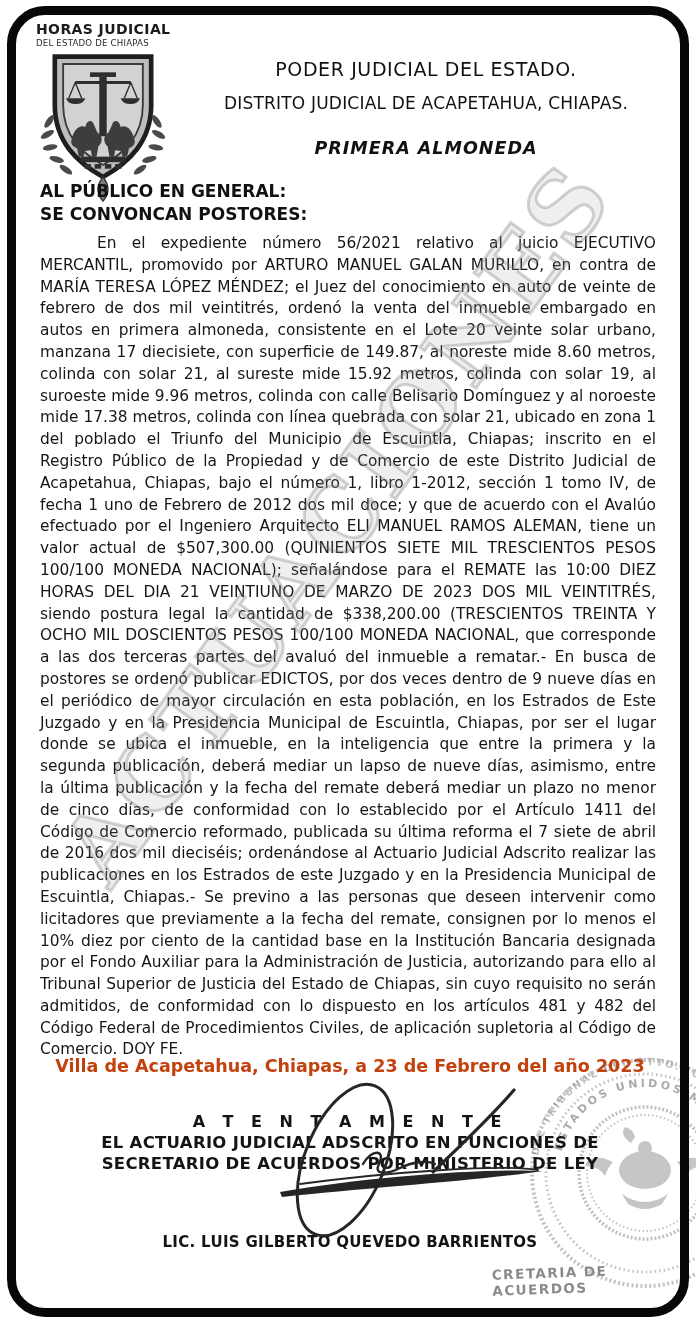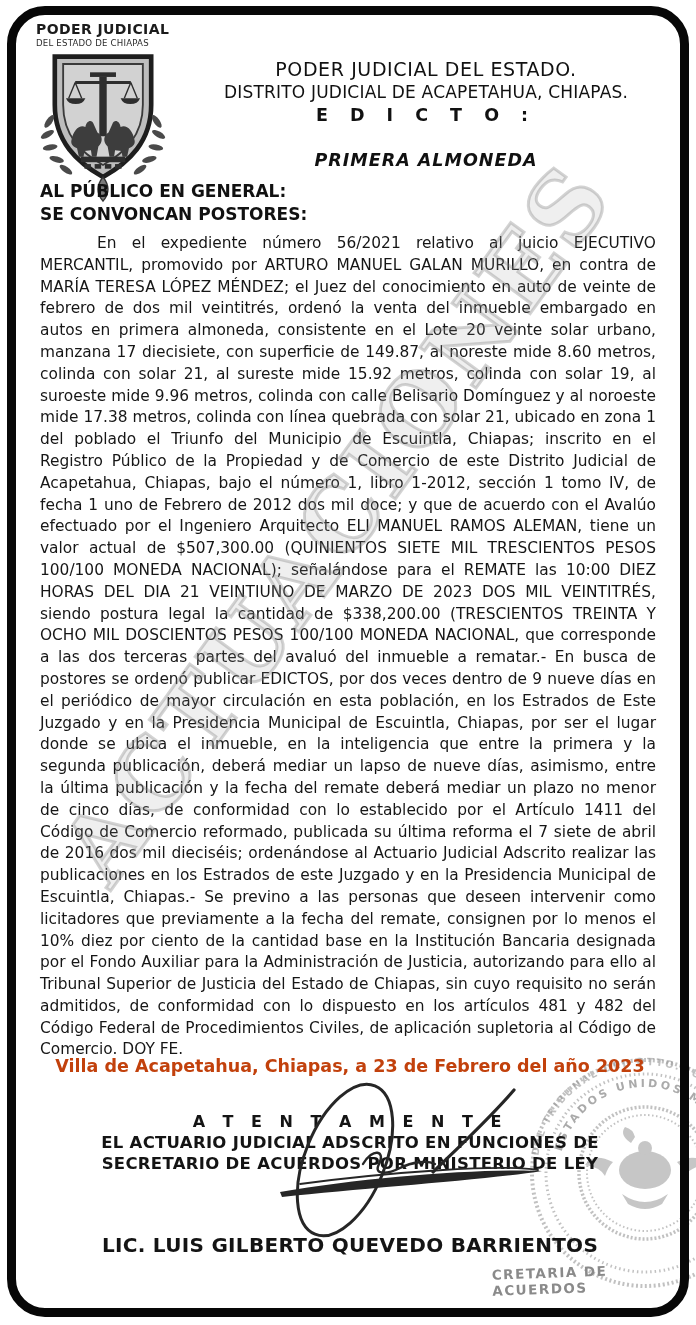--- a/index.html
+++ b/index.html
@@ -12,36 +12,36 @@
     border:9px solid #070707;border-radius:38px;z-index:10;pointer-events:none;
   }
   
   .logo{position:absolute;left:36px;top:22px;width:142px;z-index:2;text-align:left;}
   .logo-title{font-size:14px;font-weight:bold;letter-spacing:.4px;color:#1b1b1b;line-height:1.05;}
   .logo-subtitle{font-size:8.6px;font-weight:normal;color:#2c2c2c;letter-spacing:.2px;margin-top:1px;}
   .logo-shield{margin-top:3px;margin-left:2px;display:block;}
   
   .header{position:absolute;left:180px;top:58px;width:492px;text-align:center;z-index:2;color:#111;}
   .hdr-institution{font-size:19px;font-weight:normal;letter-spacing:.6px;}
-  .hdr-district{font-size:17px;font-weight:400;margin-top:2px;letter-spacing:.2px;}
+  .hdr-district{font-size:17px;font-weight:400;margin-top:13px;letter-spacing:.2px;}
   .hdr-edict{font-size:17.5px;font-weight:bold;letter-spacing:8px;margin-top:3px;}
   .hdr-auction{font-size:17.5px;font-weight:bold;font-style:italic;margin-top:25px;letter-spacing:1px;}
   
   .salutation{position:absolute;left:40px;top:180px;z-index:2;font-weight:bold;font-size:17px;line-height:23px;color:#111;}
   
   .body-text{
     position:absolute;left:40px;top:233px;width:616px;z-index:2;
     font-size:15.4px;line-height:21.8px;text-align:justify;text-indent:57px;color:#161616;
   }
   
   .dateline{position:absolute;left:30px;top:1056px;width:640px;text-align:center;font-size:17.5px;font-weight:bold;z-index:4;color:#c2410c;}
   .closing{position:absolute;left:30px;top:1103px;width:640px;text-align:center;font-weight:bold;z-index:4;color:#141414;}
   .closing-salute{font-size:16px;letter-spacing:6px;margin-top:9px;}
   .closing-line{font-size:16.5px;margin-top:2px;letter-spacing:.3px;}
-  .signatory{position:absolute;left:30px;top:1233px;width:640px;text-align:center;font-size:20px;font-weight:bold;z-index:4;color:#141414;letter-spacing:.3px;}
+  .signatory{position:absolute;left:30px;top:1233px;width:640px;text-align:center;font-size:15px;font-weight:bold;z-index:4;color:#141414;letter-spacing:.3px;}
   
   .watermark{
     position:absolute;left:84px;top:815px;z-index:3;white-space:nowrap;pointer-events:none;
     transform:rotate(-54deg);transform-origin:0 50%;
     font-family:"DejaVu Serif",serif;font-weight:bold;font-size:95px;letter-spacing:5px;
     color:rgba(150,150,150,0.15);-webkit-text-stroke:3px rgba(128,128,128,0.35);
   }
   
   .signature{position:absolute;left:270px;top:1080px;z-index:6;pointer-events:none;}
   .seal{position:absolute;left:500px;top:1048px;z-index:1;pointer-events:none;}
@@ -53,21 +53,21 @@
 </head>
 <body>
 
 <div class="page">
 
   <div class="frame"></div>
 
   <div class="watermark">ACTUACIONES</div>
 
   <div class="logo">
-    <div class="logo-title">PODER JUDICIAL</div>
+    <div class="logo-title">HORAS JUDICIAL</div>
     <div class="logo-subtitle">DEL ESTADO DE CHIAPAS</div>
     <svg class="logo-shield" width="130" height="152" viewBox="0 0 140 164">
       <path d="M18,6 h104 v52 c0,40 -24,62 -52,78 c-28,-16 -52,-38 -52,-78 z" fill="#bdbdbd" stroke="#1e1e1e" stroke-width="5"></path>
       <path d="M27,14 h86 v44 c0,34 -20,52 -43,65 c-23,-13 -43,-31 -43,-65 z" fill="#d2d2d2" stroke="#3a3a3a" stroke-width="2"></path>
       <rect x="66" y="28" width="8" height="64" fill="#2e2e2e"></rect>
       <rect x="56" y="23" width="28" height="5" fill="#2e2e2e"></rect>
       <path d="M40,34 h60" stroke="#2e2e2e" stroke-width="3" fill="none"></path>
       <path d="M40,34 l-7,17 M40,34 l7,17 M100,34 l-7,17 M100,34 l7,17" stroke="#2e2e2e" stroke-width="1.5" fill="none"></path>
       <path d="M30,51 a11,9 0 0 0 21,0 z" fill="#2e2e2e"></path>
       <path d="M89,51 a11,9 0 0 0 21,0 z" fill="#2e2e2e"></path>
@@ -90,21 +90,20 @@
         <ellipse cx="120" cy="117" rx="8" ry="3.2" transform="rotate(-15 120 117)"></ellipse>
         <ellipse cx="110" cy="128" rx="8" ry="3.2" transform="rotate(-35 110 128)"></ellipse>
       </g>
       <path d="M70,136 c-7,9 -7,18 0,26 c7,-8 7,-17 0,-26 z" fill="#7a7a7a" stroke="#333" stroke-width="1.5"></path>
     </svg>
   </div>
 
   <div class="header">
     <div class="hdr-institution">PODER JUDICIAL DEL ESTADO.</div>
     <div class="hdr-district">DISTRITO JUDICIAL DE ACAPETAHUA, CHIAPAS.</div>
-    <div class="hdr-edict">E D I C T O :</div>
     <div class="hdr-auction">PRIMERA ALMONEDA</div>
   </div>
 
   <div class="salutation">
     <div>AL PÚBLICO EN GENERAL:</div>
     <div>SE CONVONCAN POSTORES:</div>
   </div>
 
   <div class="body-text">En el expediente número 56/2021 relativo al juicio EJECUTIVO MERCANTIL, promovido por ARTURO MANUEL GALAN MURILLO, en contra de MARÍA TERESA LÓPEZ MÉNDEZ; el Juez del conocimiento en auto de veinte de febrero de dos mil veintitrés, ordenó la venta del inmueble embargado en autos en primera almoneda, consistente en el Lote 20 veinte solar urbano, manzana 17 diecisiete, con superficie de 149.87, al noreste mide 8.60 metros, colinda con solar 21, al sureste mide 15.92 metros, colinda con solar 19, al suroeste mide 9.96 metros, colinda con calle Belisario Domínguez y al noroeste mide 17.38 metros, colinda con línea quebrada con solar 21, ubicado en zona 1 del poblado el Triunfo del Municipio de Escuintla, Chiapas; inscrito en el Registro Público de la Propiedad y de Comercio de este Distrito Judicial de Acapetahua, Chiapas, bajo el número 1, libro 1-2012, sección 1 tomo IV, de fecha 1 uno de Febrero de 2012 dos mil doce; y que de acuerdo con el Avalúo efectuado por el Ingeniero Arquitecto ELI MANUEL RAMOS ALEMAN, tiene un valor actual de $507,300.00 (QUINIENTOS SIETE MIL TRESCIENTOS PESOS 100/100 MONEDA NACIONAL); señalándose para el REMATE las 10:00 DIEZ HORAS DEL DIA 21 VEINTIUNO DE MARZO DE 2023 DOS MIL VEINTITRÉS, siendo postura legal la cantidad de $338,200.00 (TRESCIENTOS TREINTA Y OCHO MIL DOSCIENTOS PESOS 100/100 MONEDA NACIONAL, que corresponde a las dos terceras partes del avaluó del inmueble a rematar.- En busca de postores se ordenó publicar EDICTOS, por dos veces dentro de 9 nueve días en el periódico de mayor circulación en esta población, en los Estrados de Este Juzgado y en la Presidencia Municipal de Escuintla, Chiapas, por ser el lugar donde se ubica el inmueble, en la inteligencia que entre la primera y la segunda publicación, deberá mediar un lapso de nueve días, asimismo, entre la última publicación y la fecha del remate deberá mediar un plazo no menor de cinco días, de conformidad con lo establecido por el Artículo 1411 del Código de Comercio reformado, publicada su última reforma el 7 siete de abril de 2016 dos mil dieciséis; ordenándose al Actuario Judicial Adscrito realizar las publicaciones en los Estrados de este Juzgado y en la Presidencia Municipal de Escuintla, Chiapas.- Se previno a las personas que deseen intervenir como licitadores que previamente a la fecha del remate, consignen por lo menos el 10% diez por ciento de la cantidad base en la Institución Bancaria designada por el Fondo Auxiliar para la Administración de Justicia, autorizando para ello al Tribunal Superior de Justicia del Estado de Chiapas, sin cuyo requisito no serán admitidos, de conformidad con lo dispuesto en los artículos 481 y 482 del Código Federal de Procedimientos Civiles, de aplicación supletoria al Código de Comercio. DOY FE.</div>
 

